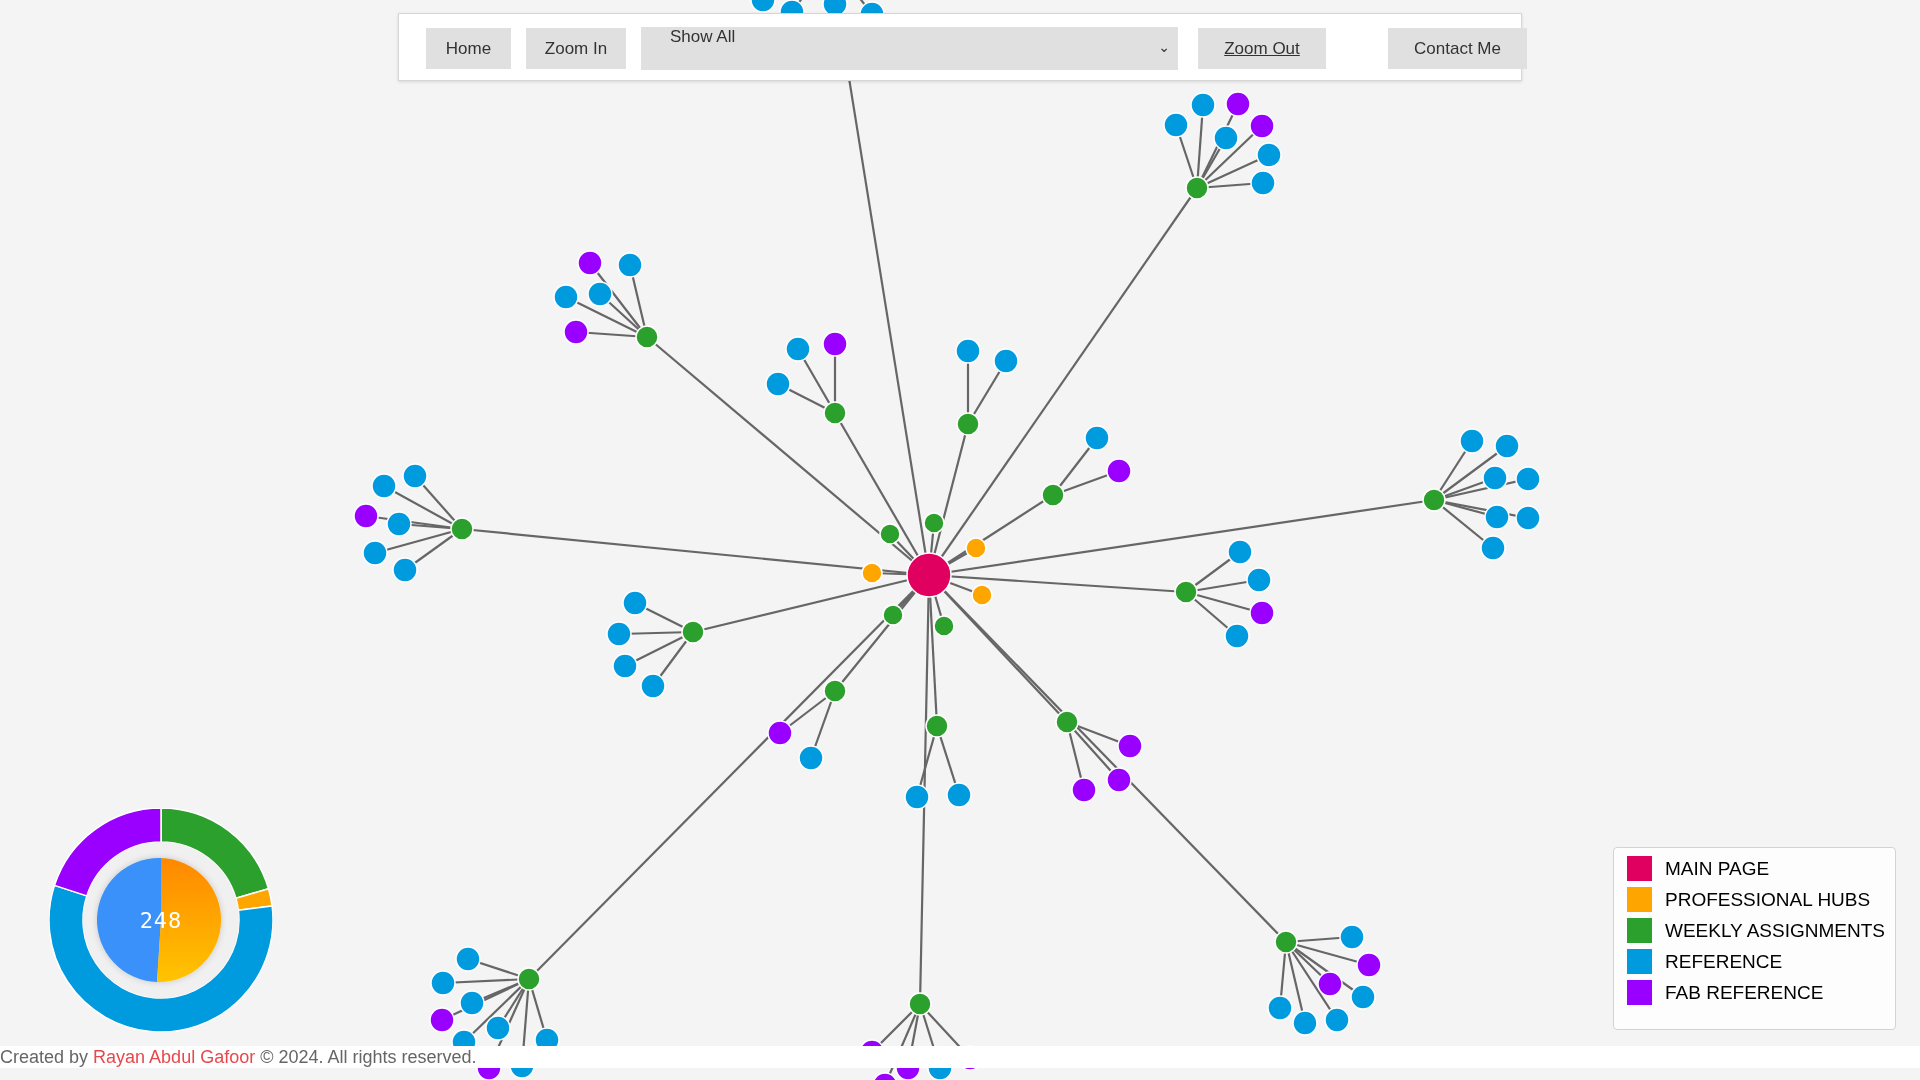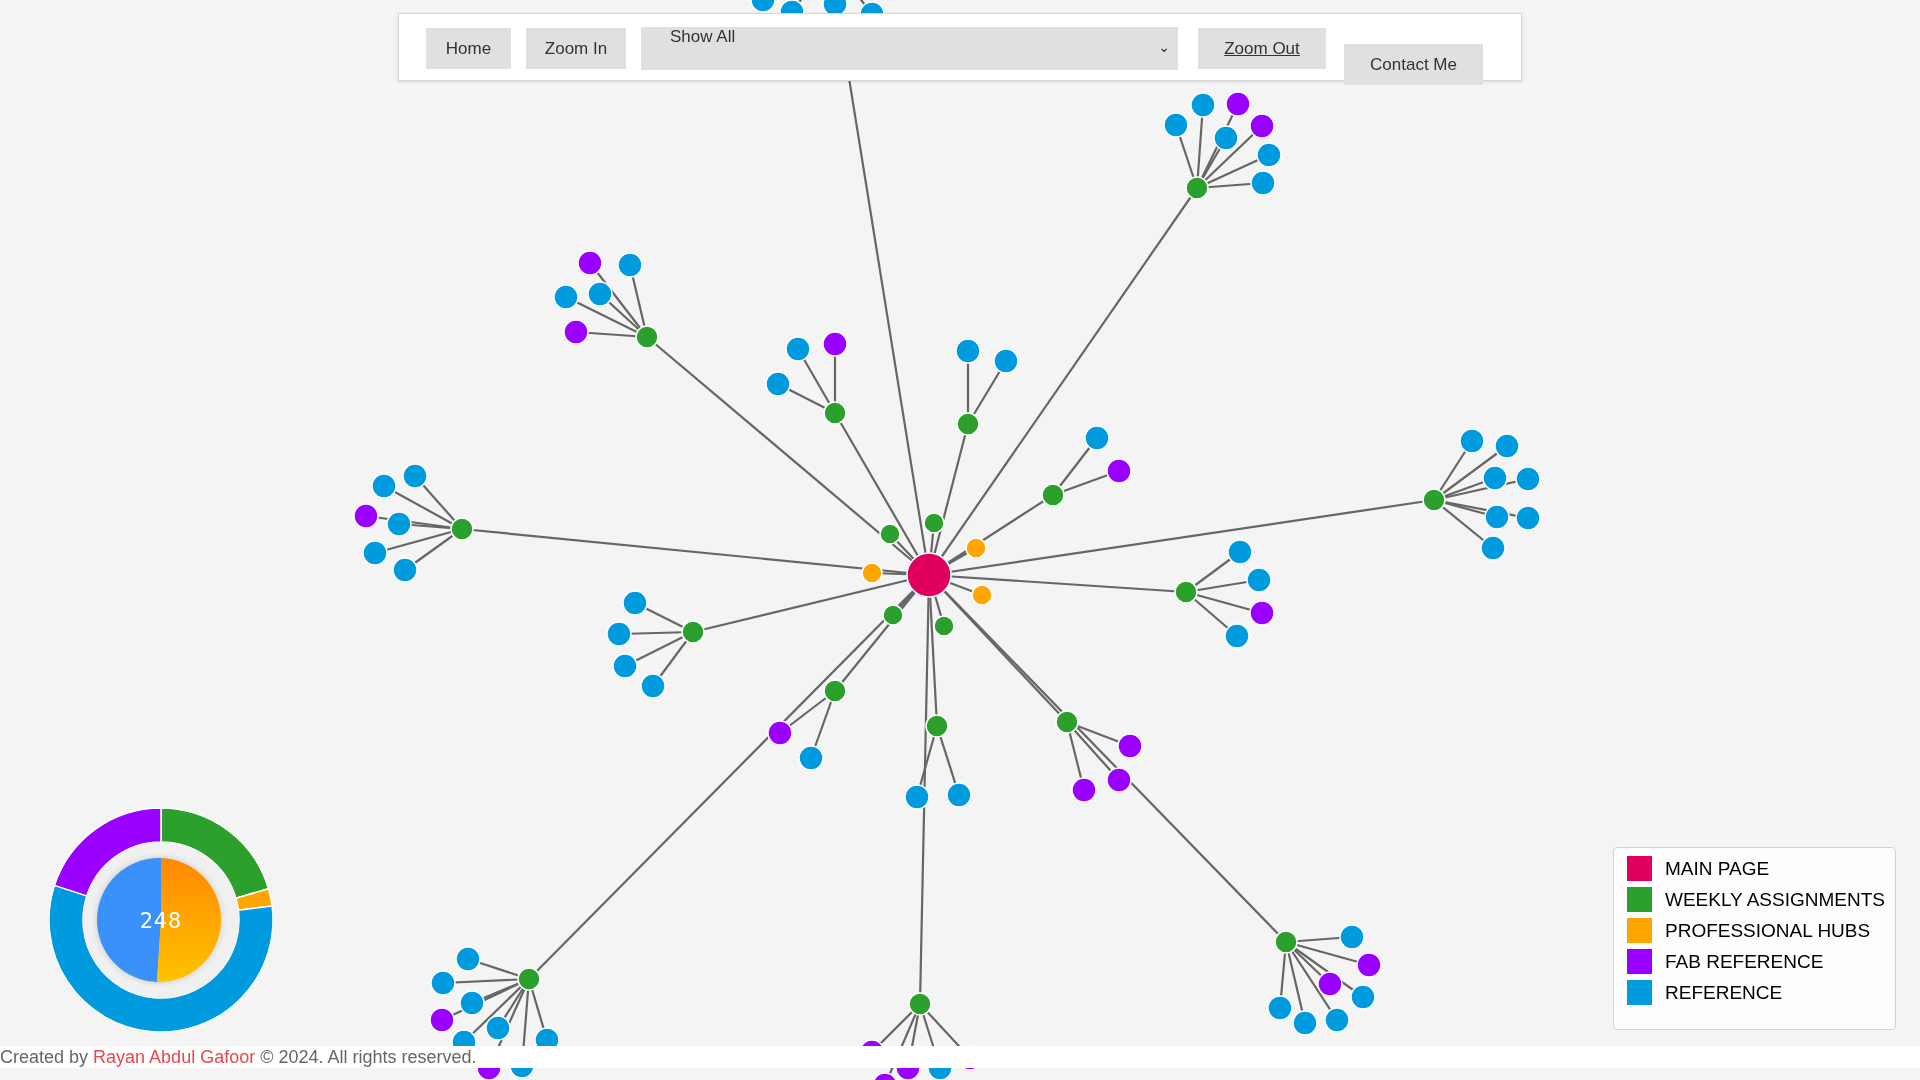--- a/index.html
+++ b/index.html
@@ -220,21 +220,21 @@
 </svg>
 
 <div class="toolbar">
   <button class="tb-btn" style="left:27px;width:85px;">Home</button>
   <button class="tb-btn" style="left:127px;width:100px;">Zoom In</button>
   <div class="tb-select">
     <span>Show All</span>
     <span class="chev">⌄</span>
   </div>
   <button class="tb-btn" style="left:799px;width:128px;text-decoration:underline;">Zoom Out</button>
-  <button class="tb-btn" style="left:945px;width:139px;margin-top:16px;">Contact Me</button>
+  <button class="tb-btn" style="left:989px;width:139px;">Contact Me</button>
 </div>
 
 <svg class="donut" viewBox="0 0 224 224" xmlns="http://www.w3.org/2000/svg">
   <defs>
     <linearGradient id="orgGrad" x1="0" y1="0" x2="0" y2="1">
       <stop offset="0" stop-color="#ff8800"></stop>
       <stop offset="1" stop-color="#ffc400"></stop>
     </linearGradient>
     <filter id="shadow" x="-20%" y="-20%" width="140%" height="140%">
       <feDropShadow dx="0" dy="0" stdDeviation="3" flood-color="#000" flood-opacity="0.18"></feDropShadow>
@@ -253,32 +253,32 @@
   </g>
 </svg>
 <div class="donut-count">248</div>
 
 <div class="legend">
   <div class="legend-item">
     <div class="legend-swatch" style="background:#e0005f"></div>
     <span class="legend-label">MAIN PAGE</span>
   </div>
   <div class="legend-item">
+    <div class="legend-swatch" style="background:#ffa500"></div>
+    <span class="legend-label">PROFESSIONAL HUBS</span>
+  </div>
+  <div class="legend-item">
     <div class="legend-swatch" style="background:#2ca02c"></div>
     <span class="legend-label">WEEKLY ASSIGNMENTS</span>
   </div>
   <div class="legend-item">
-    <div class="legend-swatch" style="background:#ffa500"></div>
-    <span class="legend-label">PROFESSIONAL HUBS</span>
+    <div class="legend-swatch" style="background:#009ade"></div>
+    <span class="legend-label">REFERENCE</span>
   </div>
   <div class="legend-item">
     <div class="legend-swatch" style="background:#9900ff"></div>
     <span class="legend-label">FAB REFERENCE</span>
-  </div>
-  <div class="legend-item">
-    <div class="legend-swatch" style="background:#009ade"></div>
-    <span class="legend-label">REFERENCE</span>
   </div>
 </div>
 
 <div class="footer">
   <span>Created by </span><span class="author">Rayan Abdul Gafoor</span><span> © 2024. All rights reserved.</span>
 </div>
 
 </body></html>

